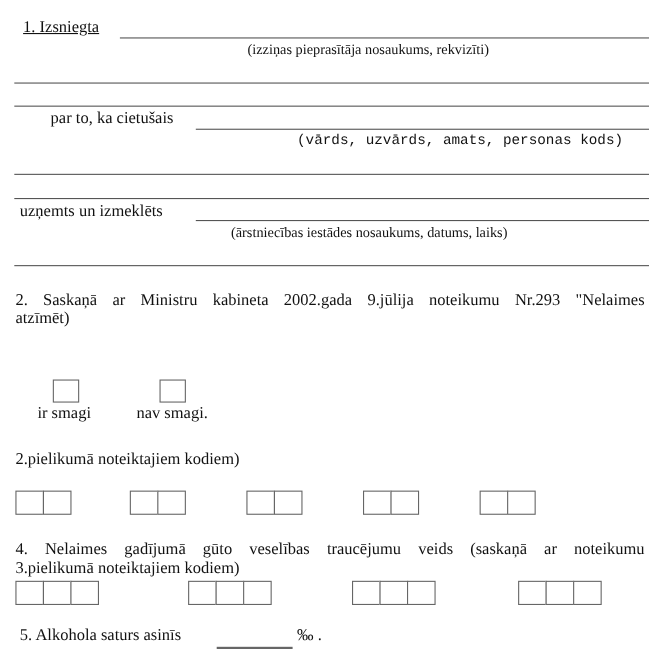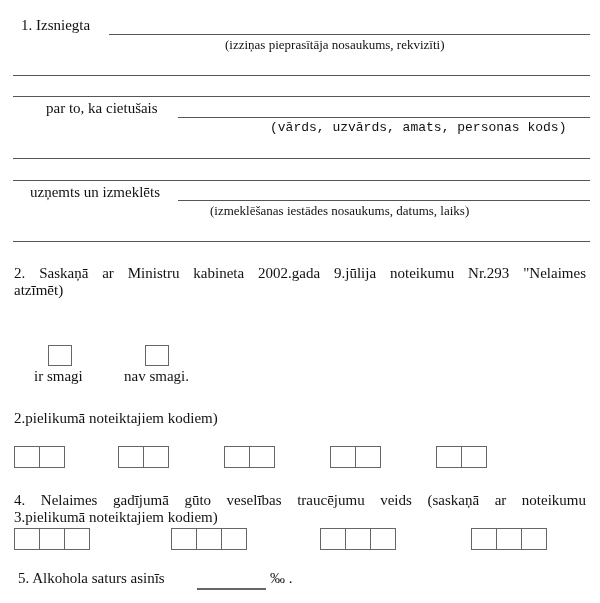--- a/index.html
+++ b/index.html
@@ -24,37 +24,37 @@
   .codegroup { position: absolute; display: flex; }
   .cell {
     width: 26px; height: 22px; box-sizing: border-box;
     border: 1px solid #666; margin-left: -1px; background: #fff; cursor: text;
   }
   .cell:first-child { margin-left: 0; }
 </style>
 </head>
 <body>
 
-<div class="abs t" style="left:21px; top:17px;">1. Izsniegta</div>
+<div class="abs t" style="left:21px; top:17px;text-decoration:underline;">1. Izsniegta</div>
 <div class="field" style="left:109px; top:34px; width:481px;"></div>
 <div class="abs cap" style="left:225px; top:37px;">(izziņas pieprasītāja nosaukums, rekvizīti)</div>
 
 <div class="hline" style="left:13px; top:75px; width:577px;"></div>
 <div class="hline" style="left:13px; top:96px; width:577px;"></div>
 
 <div class="abs t" style="left:18px; top:100px;margin-left:28px;">par to, ka cietušais</div>
 <div class="field" style="left:178px; top:117px; width:412px;"></div>
 <div class="abs cap" style="left:270px; top:120px;font-family:Liberation Mono, monospace;">(vārds, uzvārds, amats, personas kods)</div>
 
 <div class="hline" style="left:13px; top:158px; width:577px;"></div>
 <div class="hline" style="left:13px; top:180px; width:577px;"></div>
 
-<div class="abs t" style="left:18px; top:184px;margin-left:12px;">uzņemts un izmeklēts</div>
+<div class="abs t" style="left:18px; top:184px;">uzņemts un izmeklēts</div>
 <div class="field" style="left:178px; top:200px; width:412px;"></div>
-<div class="abs cap" style="left:210px; top:203px;">(izmeklēšanas iestādes nosaukums, datums, laiks)</div>
+<div class="abs cap" style="left:210px; top:203px;">(ārstniecības iestādes nosaukums, datums, laiks)</div>
 
 <div class="hline" style="left:13px; top:241px; width:577px;"></div>
 
 <div class="para" style="top:265px;">
   <div style="text-align:justify; text-align-last:justify;">2. Saskaņā ar Ministru kabineta 2002.gada 9.jūlija noteikumu Nr.293 "Nelaimes</div>
   <div>atzīmēt)</div>
 </div>
 
 <div class="chk" style="left:48px; top:345px;"></div>
 <div class="abs t" style="left:34px; top:368px;">ir smagi</div>

